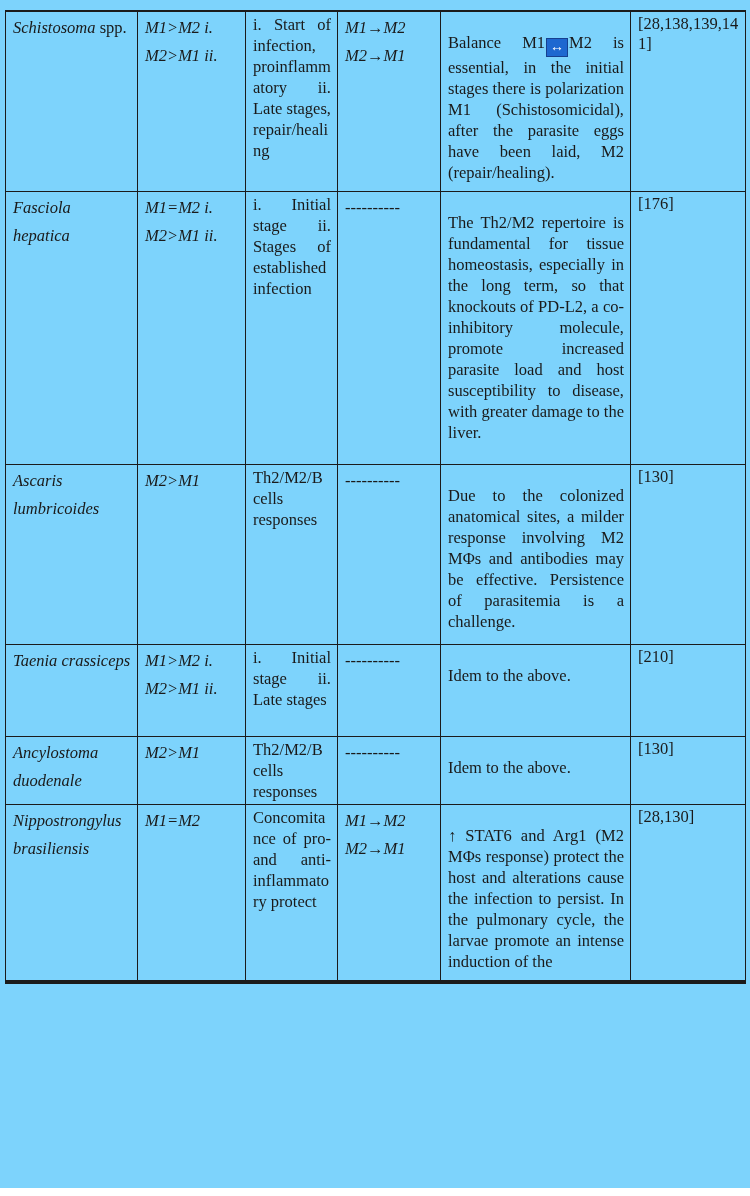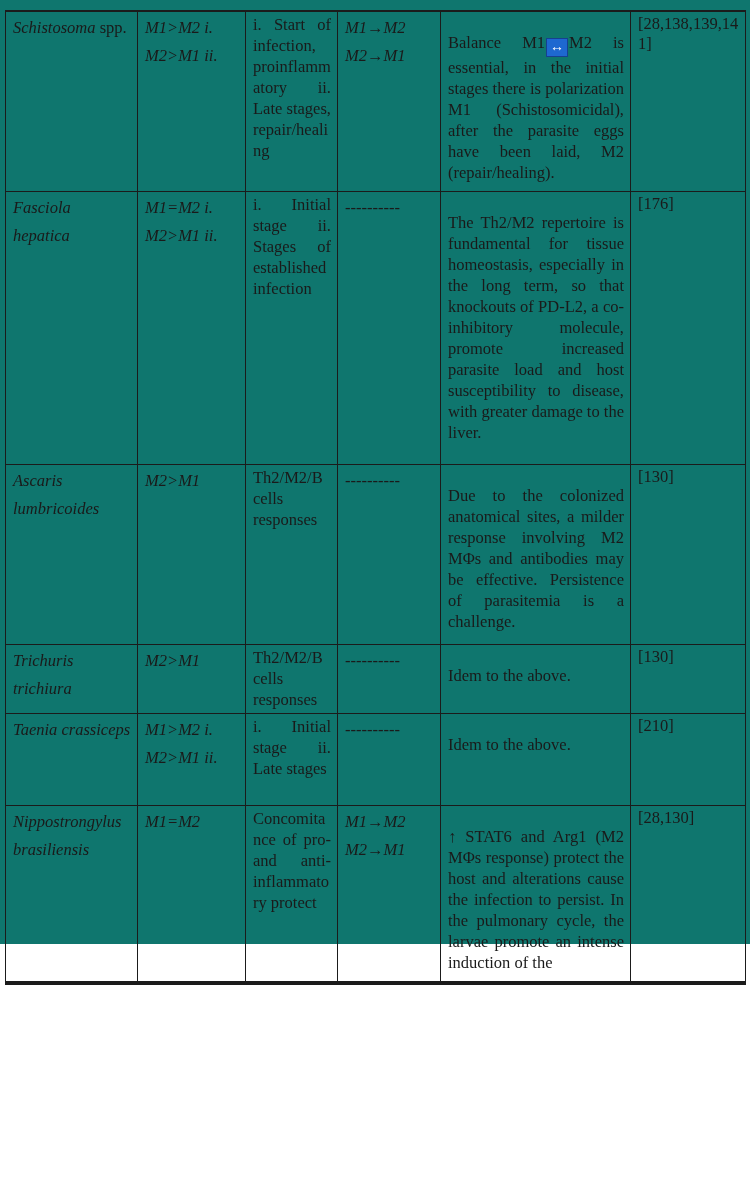--- a/index.html
+++ b/index.html
@@ -8,22 +8,22 @@
     background: #ffffff;
     width: 750px;
     height: 1196px;
     overflow: hidden;
     font-family: "Liberation Serif", "DejaVu Serif", serif;
     color: #1a1a1a;
   }
   .page {
     position: relative;
     width: 750px;
-    height: 944px;
-    background: #0f766e;
+    height: 1188px;
+    background: #7dd3fc;
   }
   table.paper-table {
     position: absolute;
     left: 5px;
     top: 10px;
     width: 740px;
     border-collapse: collapse;
     table-layout: fixed;
     border-top: 2.5px solid #1b1b1b;
     border-bottom: 4px solid #1b1b1b;
@@ -102,41 +102,41 @@
 
     <tr style="height:180px">
       <td class="c1"><span>Ascaris lumbricoides</span> <span class="roman"></span></td>
       <td class="c2">M2&gt;M1</td>
       <td class="c3">Th2/M2/B cells responses</td>
       <td class="c4">----------</td>
       <td class="c5">Due to the colonized anatomical sites, a milder response involving M2 MΦs and antibodies may be effective. Persistence of parasitemia is a challenge.</td>
       <td class="c6">[130]</td>
     </tr>
 
-    <tr style="height:69px">
-      <td class="c1"><span>Trichuris trichiura</span> <span class="roman"></span></td>
-      <td class="c2">M2&gt;M1</td>
-      <td class="c3">Th2/M2/B cells responses</td>
-      <td class="c4">----------</td>
-      <td class="c5">Idem to the above.</td>
-      <td class="c6">[130]</td>
-    </tr>
 
 
     <tr style="height:92px">
       <td class="c1"><span>Taenia crassiceps</span> <span class="roman"></span></td>
       <td class="c2">M1&gt;M2 i.
 M2&gt;M1 ii.</td>
       <td class="c3">i. Initial stage ii. Late stages</td>
       <td class="c4">----------</td>
       <td class="c5">Idem to the above.</td>
       <td class="c6">[210]</td>
     </tr>
 
 
+    <tr style="height:65px">
+      <td class="c1"><span>Ancylostoma duodenale</span> <span class="roman"></span></td>
+      <td class="c2">M2&gt;M1</td>
+      <td class="c3">Th2/M2/B cells responses</td>
+      <td class="c4">----------</td>
+      <td class="c5">Idem to the above.</td>
+      <td class="c6">[130]</td>
+    </tr>
 
     <tr style="height:178px">
       <td class="c1"><span>Nippostrongylus brasiliensis</span> <span class="roman"></span></td>
       <td class="c2">M1=M2</td>
       <td class="c3">Concomitance of pro- and anti-inflammatory protect</td>
       <td class="c4">M1→M2
 M2→M1</td>
       <td class="c5">↑ STAT6 and Arg1 (M2 MΦs response) protect the host and alterations cause the infection to persist. In the pulmonary cycle, the larvae promote an intense induction of the</td>
       <td class="c6">[28,130]</td>
     </tr>

